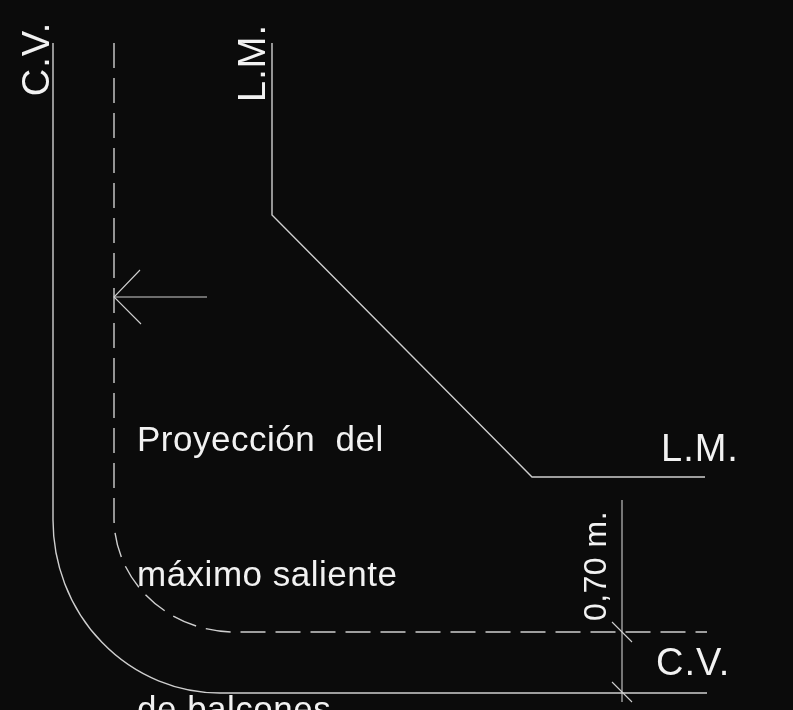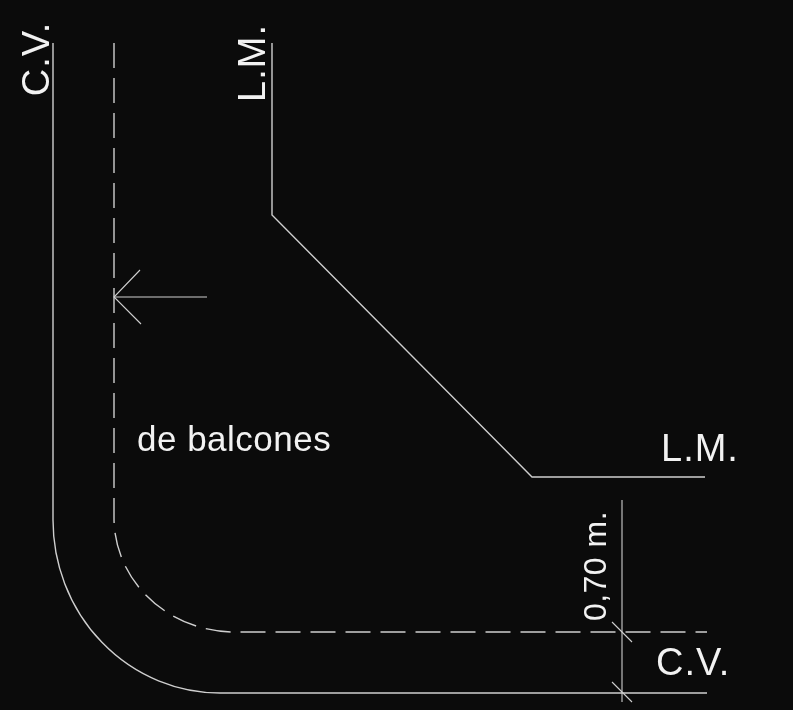--- a/index.html
+++ b/index.html
@@ -99,16 +99,18 @@
 
   <div class="vlabel pos-lm-top">L.M.</div>
 
   <div class="vlabel dim pos-dim">0,70 m.</div>
 
   <div class="label pos-lm-right">L.M.</div>
 
   <div class="label pos-cv-bottom">C.V.</div>
 
   <div class="annotation">
+    <div>Proyección  del</div>
+    <div>máximo saliente</div>
     <div>de balcones</div>
   </div>
 
 </div>
 
 </body></html>

